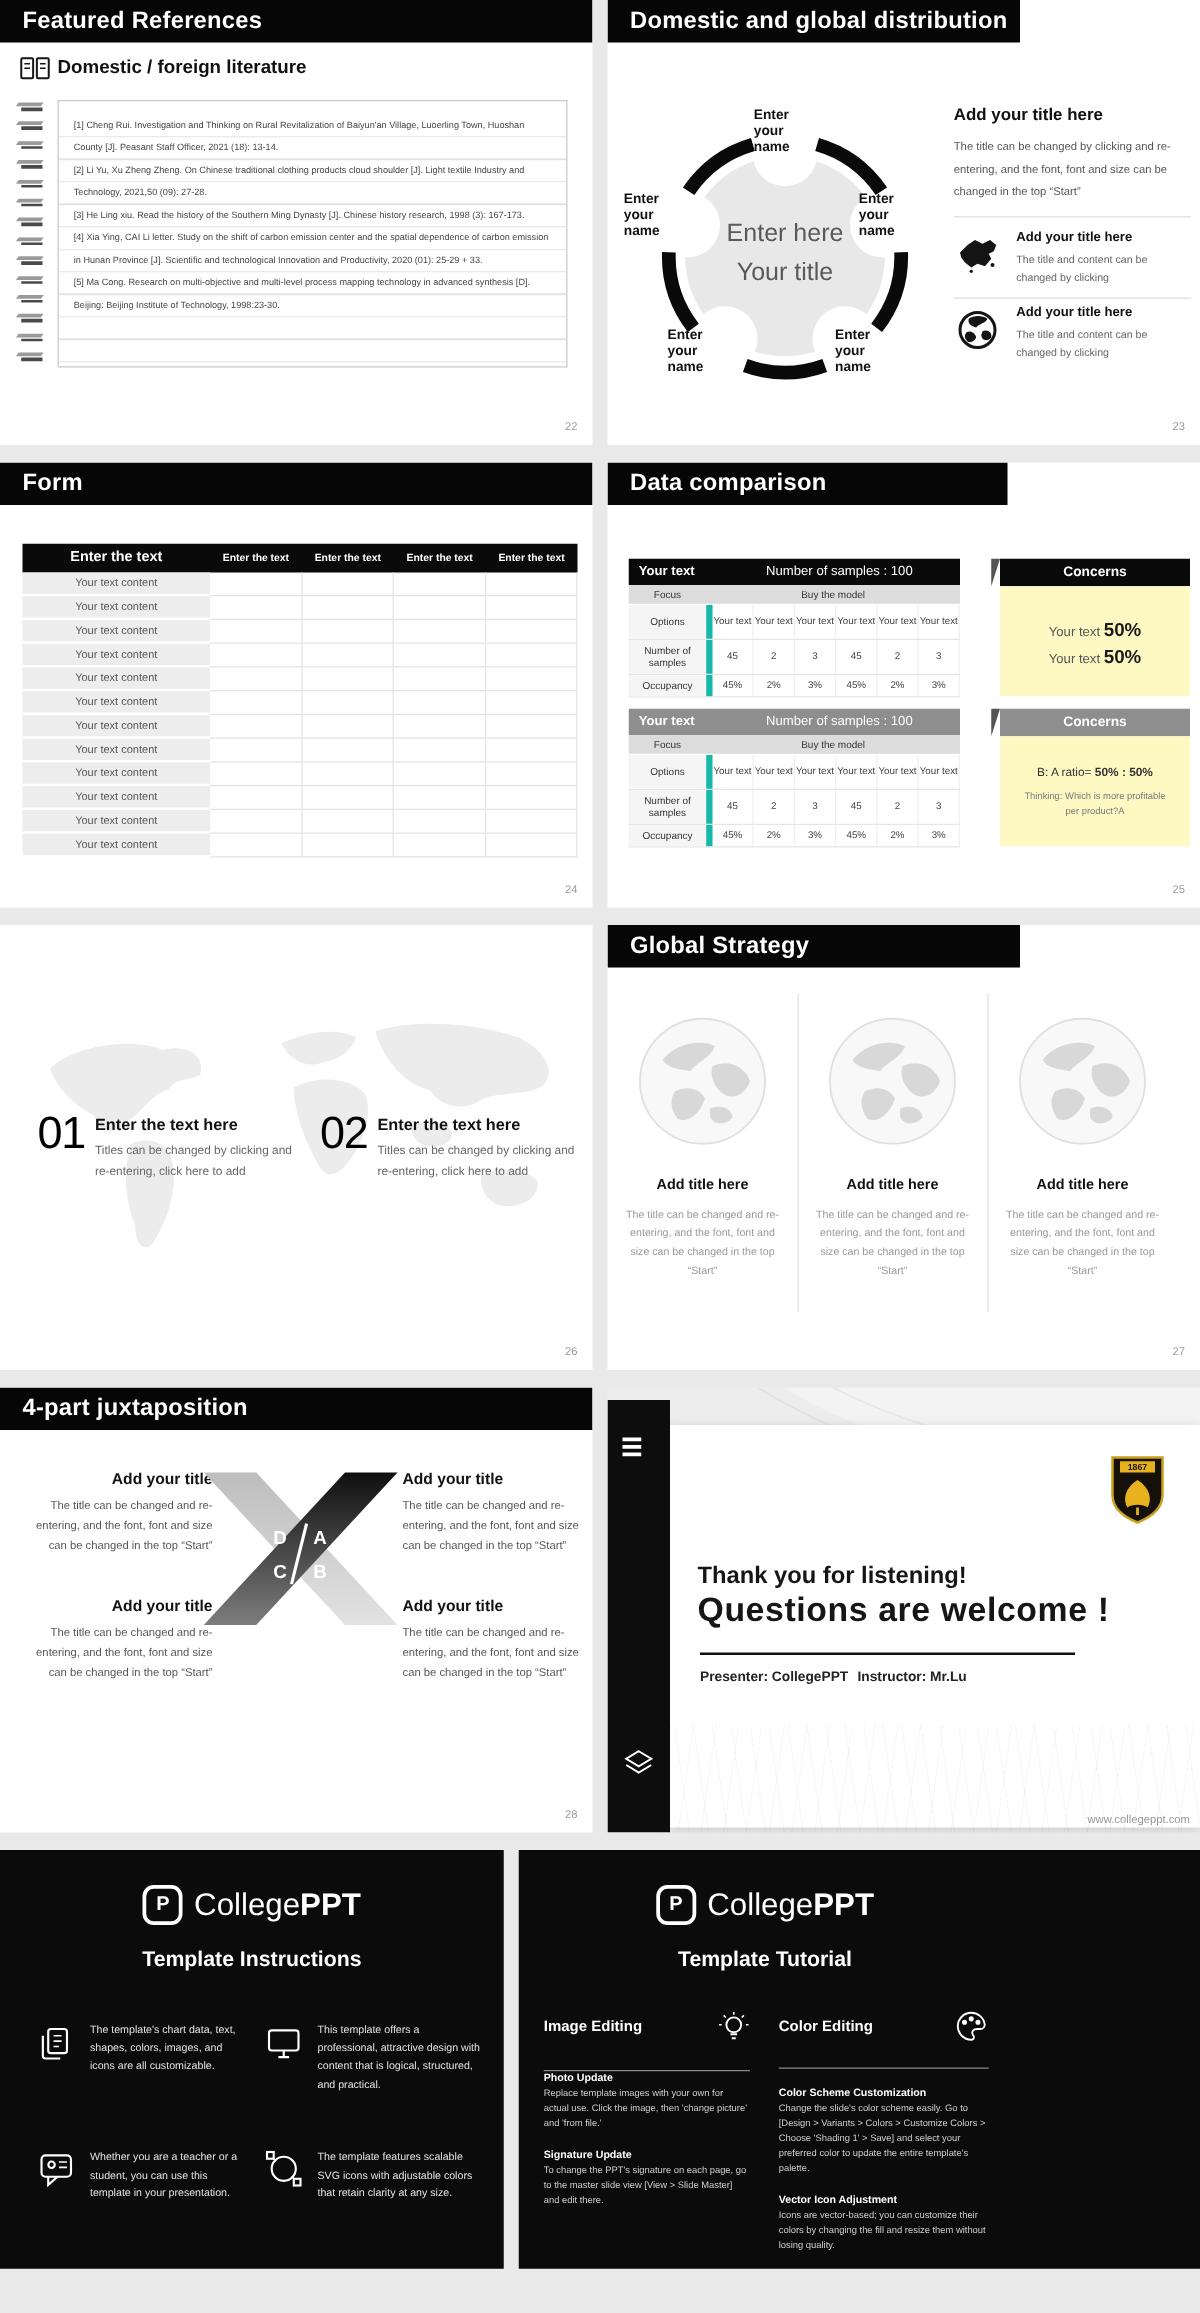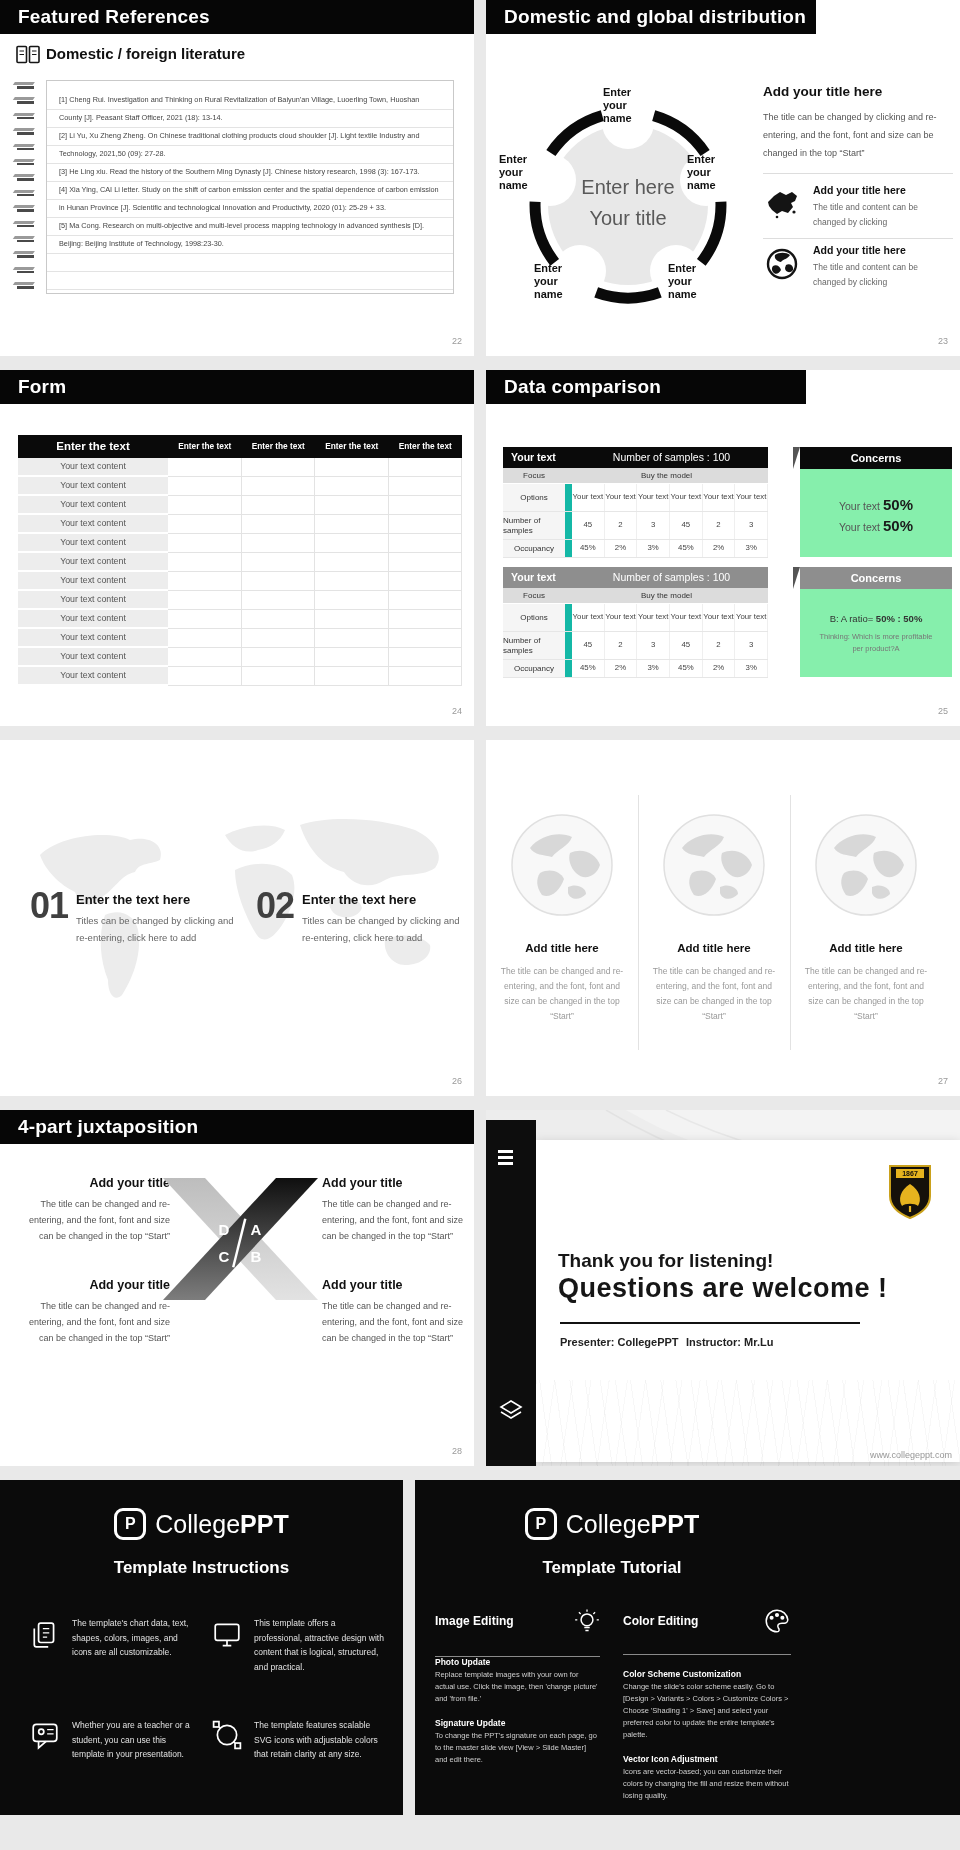--- a/index.html
+++ b/index.html
@@ -45,35 +45,35 @@
   .cmp .hd{display:flex;height:21px;line-height:21px;color:#fff}
   .cmp.black .hd{background:#0a0a0a}
   .cmp.gray .hd{background:#8e8e8e}
   .cmp .hd .corner{width:72px;padding-left:8px;font-weight:bold;font-size:10.5px;box-sizing:border-box}
   .cmp .hd .htxt{flex:1;text-align:center;font-size:10.5px}
   .cmp .focus{display:flex;background:#dcdcdc;height:15px;line-height:15px;font-size:8px;color:#333;border-bottom:1px solid #fff}
   .cmp .focus .cl{width:62px;text-align:center}
   .cmp .focus .cv{flex:1;text-align:center}
   .crow{display:flex;border-bottom:1px solid #e6e6e6}
   .crow .cl{width:62px;background:#f5f5f5;display:flex;align-items:center;justify-content:center;
-            text-align:left;font-size:8px;color:#333;border-right:7px solid #14b8a6;line-height:1.15}
+            text-align:center;font-size:8px;color:#333;border-right:5px solid #14b8a6;line-height:1.15}
   .crow .cd{flex:1;display:flex;align-items:center;justify-content:center;text-align:center;
             font-size:7.8px;color:#444;border-right:1px solid #efefef;line-height:1.15}
   .crow.r0,.crow.r1{height:27px}
   .crow.r2{height:17px}
   
   .concern{position:absolute;width:152px}
   .concern .chead{height:22px;line-height:22px;text-align:center;color:#fff;font-weight:bold;font-size:11px;position:relative}
   .concern.black .chead{background:#0a0a0a}
   .concern.gray .chead{background:#8e8e8e}
   .concern .chead::before{content:"";position:absolute;left:-7px;top:0;border-style:solid;border-width:22px 7px 0 0;border-color:#555 transparent transparent transparent}
-  .concern .cbody{background:#86efac;position:relative}
+  .concern .cbody{background:#fef9c3;position:relative}
   .bigpct{font-size:15px;font-weight:bold;color:#1a1a1a}
   
-  .num-big{position:absolute;font-size:36px;font-weight:700;color:#404040;letter-spacing:-1px}
+  .num-big{position:absolute;font-size:36px;font-weight:400;color:#000000;letter-spacing:-1px}
   .s26-h{position:absolute;font-size:13px;font-weight:bold;color:#111}
   .s26-p{position:absolute;width:160px;font-size:9.5px;color:#666;line-height:17px}
   
   .gcol-h{position:absolute;width:152px;text-align:center;font-size:11.5px;font-weight:bold;color:#111}
   .gcol-p{position:absolute;width:126px;text-align:center;font-size:8.5px;color:#999;line-height:15px}
   .vdiv{position:absolute;top:55px;height:255px;border-left:1px solid #e2e2e2}
   
   .quad-h{font-size:12.5px;font-weight:bold;color:#111;margin:0 0 6px 0}
   .quad-p{font-size:9px;color:#555;line-height:16px;margin:0}
   .quad{position:absolute;width:155px}
@@ -404,20 +404,21 @@
   <div class="num-big" style="left:30px;top:145px">01</div>
   <div class="s26-h" style="left:76px;top:152px">Enter the text here</div>
   <div class="s26-p" style="left:76px;top:172px">Titles can be changed by clicking and re-entering, click here to add</div>
   <div class="num-big" style="left:256px;top:145px">02</div>
   <div class="s26-h" style="left:302px;top:152px">Enter the text here</div>
   <div class="s26-p" style="left:302px;top:172px">Titles can be changed by clicking and re-entering, click here to add</div>
   <div class="pagenum">26</div>
 </div>
 
 <div class="card" style="left:486px;top:740px;width:474px;height:356px">
+  <div class="bar" style="width:330px"><span>Global Strategy</span></div>
   <svg width="0" height="0" style="position:absolute">
     <symbol id="globe-sym" viewBox="0 0 104 104">
       <circle cx="52" cy="52" r="50" fill="#f8f8f8" stroke="#e0e0e0" stroke-width="1.5"></circle>
       <path fill="#d8d8d8" d="M20,35 C30,22 50,18 62,24 C58,34 48,36 42,44 C34,42 24,42 20,35 Z"></path>
       <path fill="#d8d8d8" d="M30,60 C40,55 50,58 54,66 C50,78 40,86 32,82 C26,74 26,66 30,60 Z"></path>
       <path fill="#d8d8d8" d="M60,40 C72,34 86,40 90,52 C86,64 74,68 66,60 C60,54 58,46 60,40 Z"></path>
       <path fill="#d8d8d8" d="M58,74 C66,70 76,74 76,81 C70,88 60,87 58,80 Z"></path>
     </symbol>
   </svg>
   <div class="vdiv" style="left:152px"></div>

